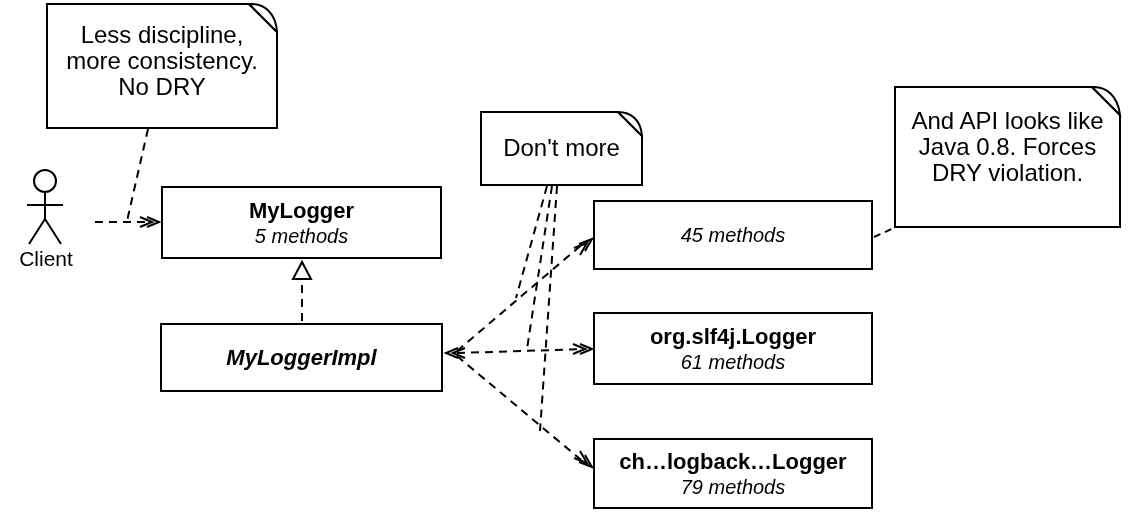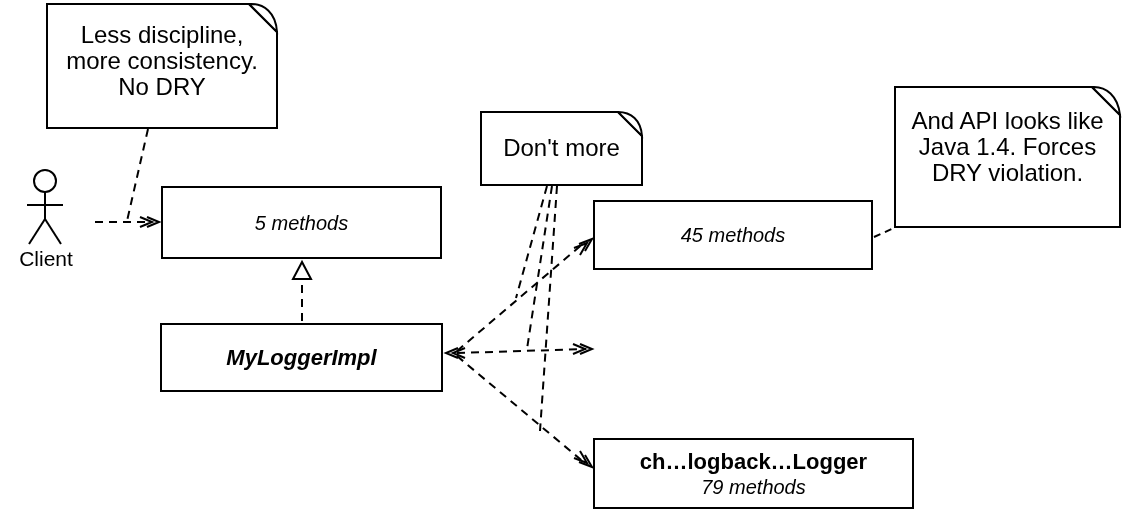--- a/index.html
+++ b/index.html
@@ -111,36 +111,41 @@
     </g>
   </svg>
 
   <div class="notetext" style="left:47px; top:22px; width:230px;">Less discipline,
 more consistency.
 No DRY</div>
 
   <div class="notetext" style="left:481px; top:135px; width:161px;">Don't more</div>
 
   <div class="notetext" style="left:895px; top:108px; width:225px;">And API looks like
-Java 1.4. Forces
+Java 0.8. Forces
 DRY violation.</div>
 
   <div class="actorlabel" style="left:11px; top:247px; width:70px;">Client</div>
 
   <div class="classbox" style="left:161px; top:186px; width:281px; height:73px;">
+    <div class="name">MyLogger</div>
     <div class="detail">5 methods</div>
   </div>
 
   <div class="classbox" style="left:160px; top:323px; width:283px; height:69px;font-style:italic;">
     <div class="name">MyLoggerImpl</div>
   </div>
 
   <div class="classbox" style="left:593px; top:200px; width:280px; height:70px;">
     <div class="detail">45 methods</div>
   </div>
 
+  <div class="classbox" style="left:593px; top:312px; width:280px; height:73px;">
+    <div class="name">org.slf4j.Logger</div>
+    <div class="detail">61 methods</div>
+  </div>
 
-  <div class="classbox" style="left:593px; top:438px; width:321px; height:71px;">
+  <div class="classbox" style="left:593px; top:438px; width:280px; height:71px;">
     <div class="name">ch…logback…Logger</div>
     <div class="detail">79 methods</div>
   </div>
 
 </div>
 
 </body></html>

